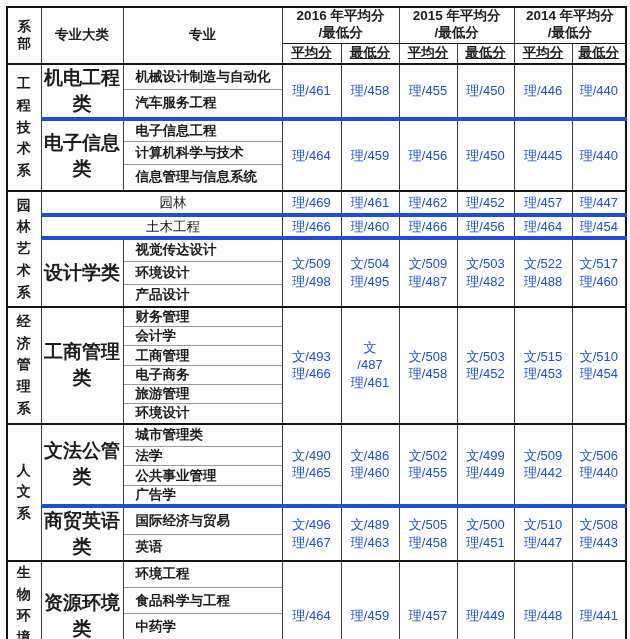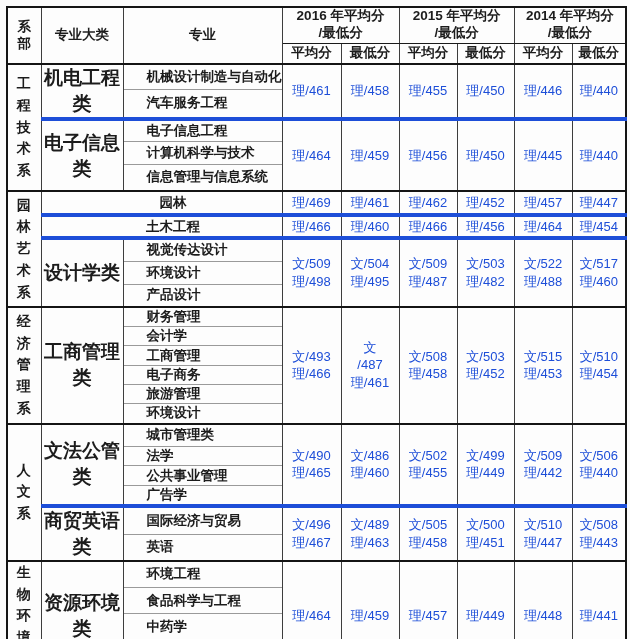--- a/index.html
+++ b/index.html
@@ -31,40 +31,40 @@
     padding: 0;
     overflow: hidden;
   }
   thead th {
     font-weight: bold;
     font-size: 13.5px;
     line-height: 1.25;
     border-bottom: 1px solid #1a1a1a;
   }
   thead tr.year-row { height: 36px; }
-  thead tr.sub-row  { height: 21px; }
+  thead tr.sub-row  { height: 21px; text-decoration: underline; }
   tbody td { font-size: 13.5px; }
   td.dept {
     font-weight: bold;
     font-size: 14px;
     line-height: 1.55;
     letter-spacing: 1px;
   }
   td.cat {
     font-weight: bold;
     font-size: 19px;
   }
   td.major {
     font-weight: bold;
     text-align: left;
-    padding-left: 23px;
+    padding-left: 12px;
     font-size: 13.5px;
   }
   td.major-center {
-    font-weight: bold;
+    font-weight: normal;
     text-align: center;
     font-size: 13.5px;
     padding-left: 23px;
   }
   td.score {
     font-weight: normal;
     font-size: 13px;
     line-height: 1.35;
     color: #1d4ed8;
   }

